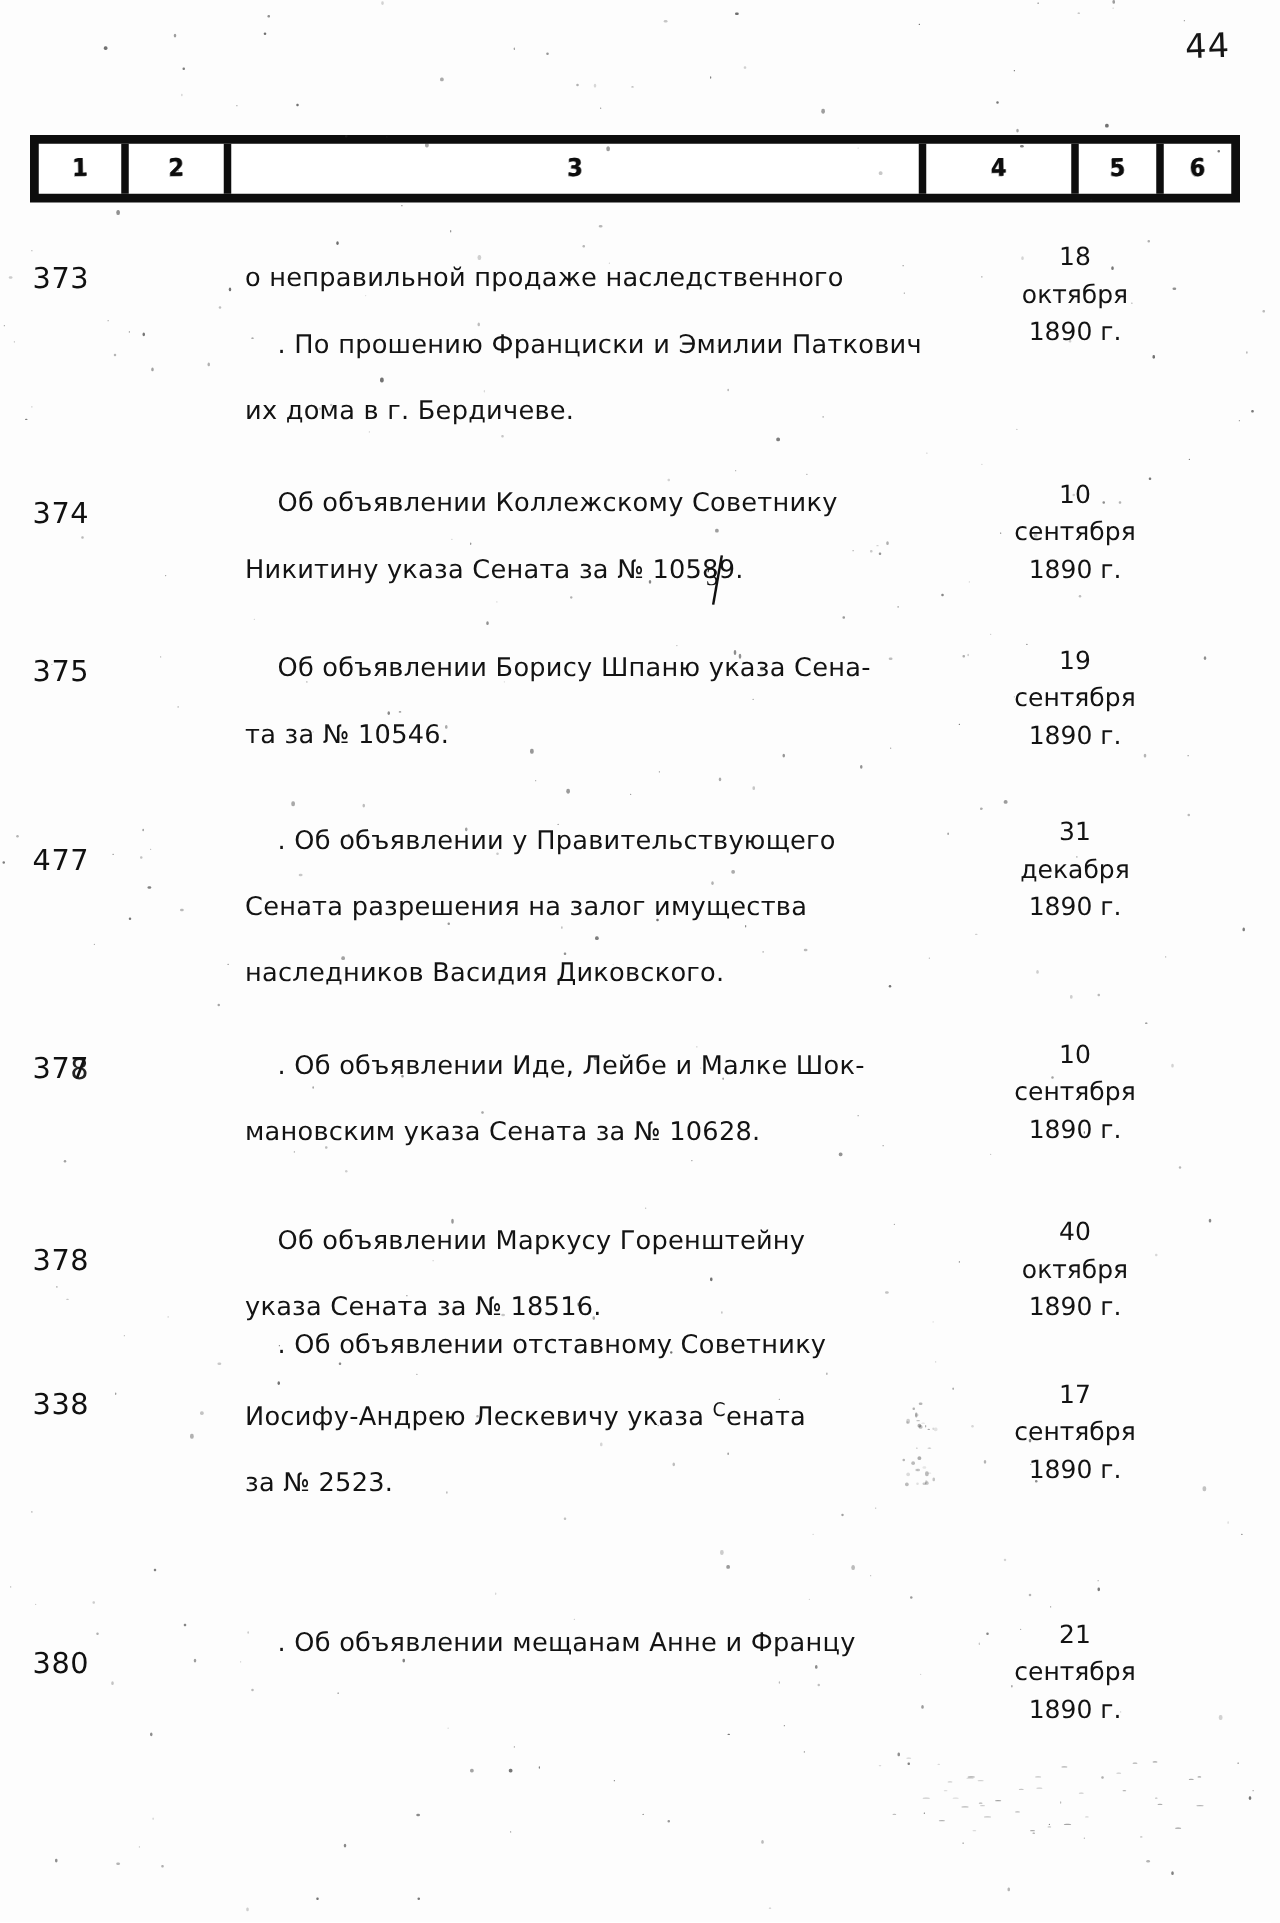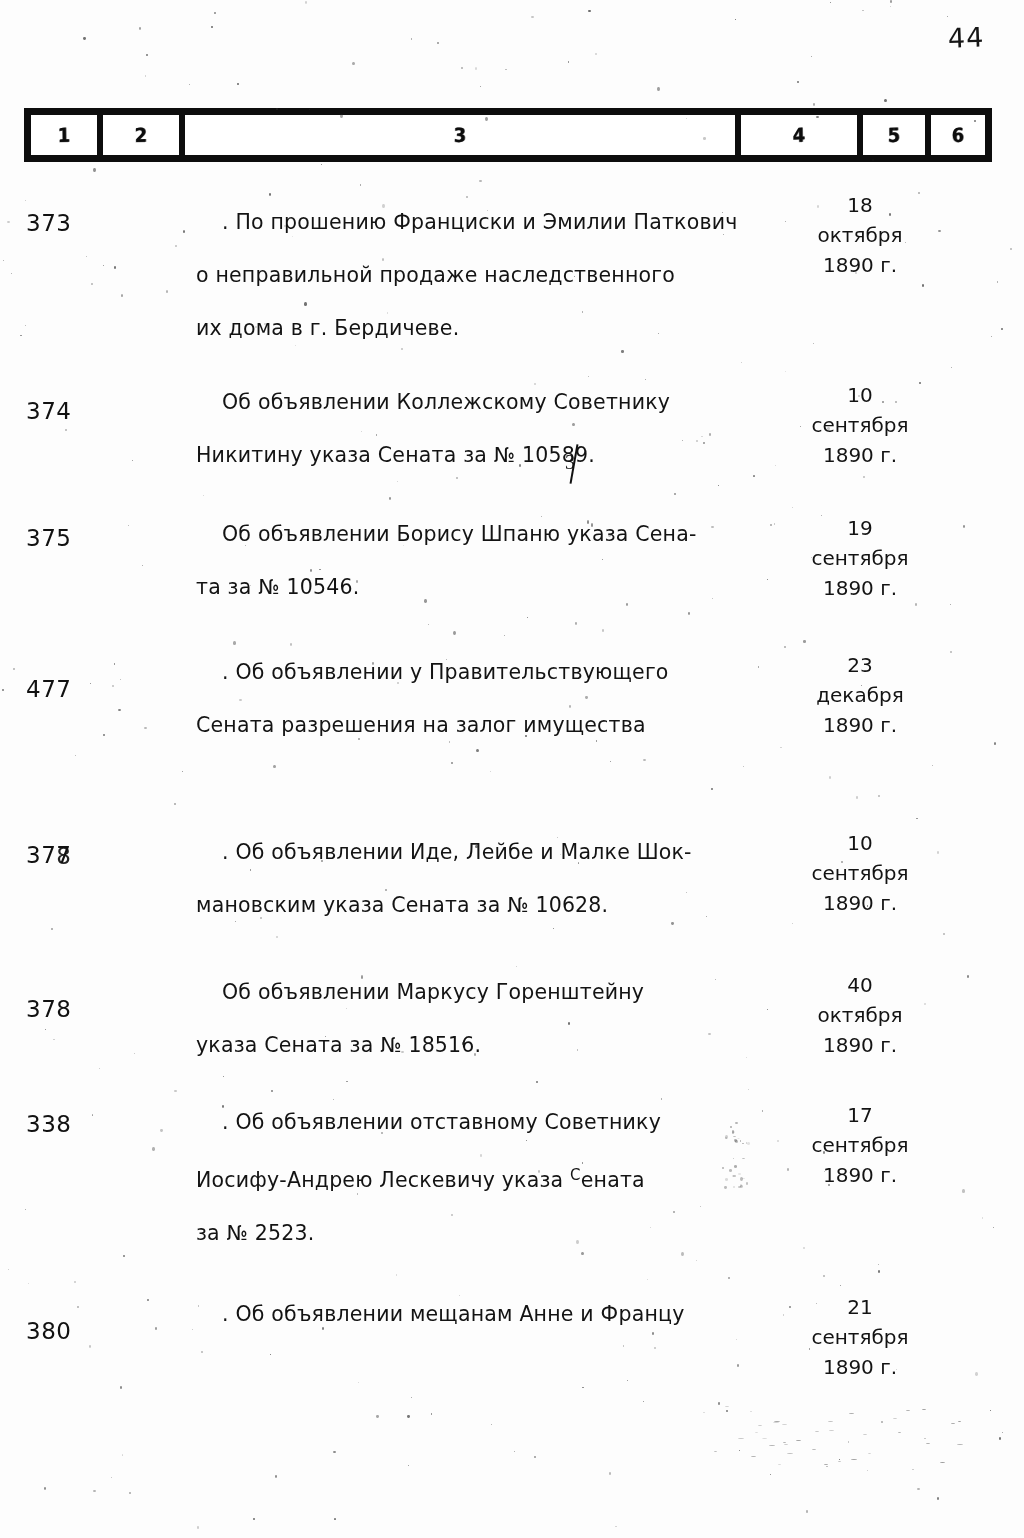--- a/index.html
+++ b/index.html
@@ -181,22 +181,22 @@
     </div>
     <div class="hcell hcell-6">
       <span>6</span>
     </div>
   </div>
 
   <div id="rows-container">
       <div class="row" style="top: 0px;">
         <div class="row-num" style="top: 210px;">373</div>
         <div class="row-body" style="top: 196px;">
+          <div class="line">о неправильной продаже наследственного</div>
           <div class="line indent">. По прошению Франциски и Эмилии Паткович</div>
-          <div class="line">о неправильной продаже наследственного</div>
           <div class="line">их дома в г. Бердичеве.</div>
         </div>
         <div class="date-col" style="top: 190px;"><span class="date-line">18</span><span class="date-line">октября</span><span class="date-line">1890 г.</span></div>
       </div>
       <div class="row" style="top: 0px;">
         <div class="row-num" style="top: 398px;">374</div>
         <div class="row-body" style="top: 376px;">
           <div class="line indent">Об объявлении Коллежскому Советнику</div>
           <div class="line">Никитину указа Сената за № 10589.<span class="corr-digit"><i>3</i><b></b></span></div>
         </div>
@@ -208,42 +208,43 @@
           <div class="line indent">Об объявлении Борису Шпаню указа Сена-</div>
           <div class="line">та за № 10546.</div>
         </div>
         <div class="date-col" style="top: 513px;"><span class="date-line">19</span><span class="date-line">сентября</span><span class="date-line">1890 г.</span></div>
       </div>
       <div class="row" style="top: 0px;">
         <div class="row-num" style="top: 676px;">477</div>
         <div class="row-body" style="top: 646px;">
           <div class="line indent">. Об объявлении у Правительствующего</div>
           <div class="line">Сената разрешения на залог имущества</div>
-        </div>
-        <div class="date-col" style="top: 650px;"><span class="date-line">23</span><span class="date-line">декабря</span><span class="date-line">1890 г.</span></div>
+          <div class="line">наследников Васидия Диковского.</div>
+        </div>
+        <div class="date-col" style="top: 650px;"><span class="date-line">31</span><span class="date-line">декабря</span><span class="date-line">1890 г.</span></div>
       </div>
       <div class="row" style="top: 0px;">
         <div class="row-num" style="top: 842px;">37<span class="overstrike">7<em>8</em></span></div>
         <div class="row-body" style="top: 826px;">
           <div class="line indent">. Об объявлении Иде, Лейбе и Малке Шок-</div>
           <div class="line">мановским указа Сената за № 10628.</div>
         </div>
         <div class="date-col" style="top: 828px;"><span class="date-line">10</span><span class="date-line">сентября</span><span class="date-line">1890 г.</span></div>
       </div>
       <div class="row" style="top: 0px;">
         <div class="row-num" style="top: 996px;">378</div>
         <div class="row-body" style="top: 966px;">
           <div class="line indent">Об объявлении Маркусу Горенштейну</div>
           <div class="line">указа Сената за № 18516.</div>
         </div>
         <div class="date-col" style="top: 970px;"><span class="date-line">40</span><span class="date-line">октября</span><span class="date-line">1890 г.</span></div>
       </div>
       <div class="row" style="top: 0px;">
         <div class="row-num" style="top: 1111px;">338</div>
-        <div class="row-body" style="top: 1096px;">
+        <div class="row-body" style="top: 1049px;">
           <div class="line indent">. Об объявлении отставному Советнику</div>
           <div class="line">Иосифу-Андрею Лескевичу указа <span class="sup-letter">С</span>ената</div>
           <div class="line">за № 2523.</div>
         </div>
         <div class="date-col" style="top: 1100px;"><span class="date-line">17</span><span class="date-line">сентября</span><span class="date-line">1890 г.</span></div>
       </div>
       <div class="row" style="top: 0px;">
         <div class="row-num" style="top: 1318px;">380</div>
         <div class="row-body" style="top: 1288px;">
           <div class="line indent">. Об объявлении мещанам Анне и Францу</div>

